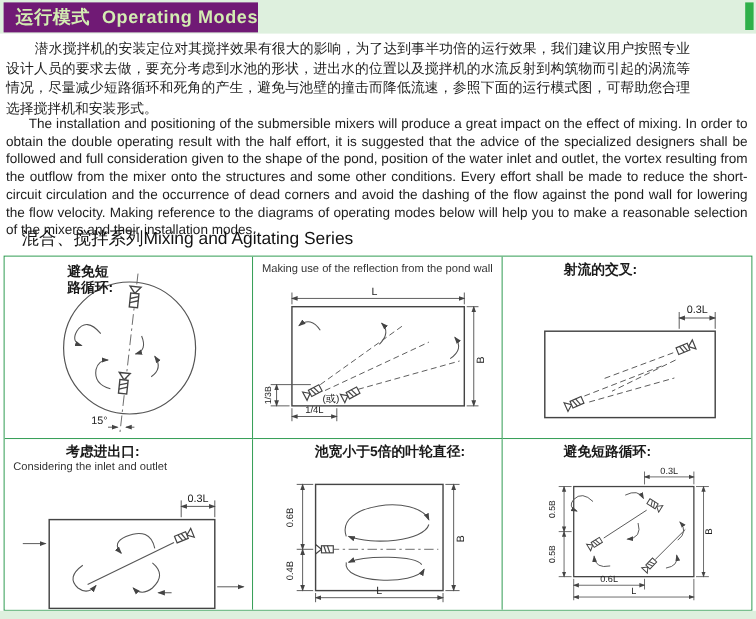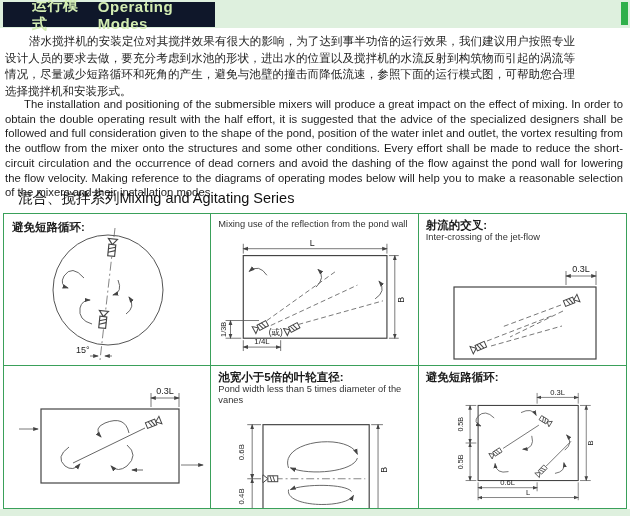--- a/index.html
+++ b/index.html
@@ -7,23 +7,23 @@
   body {
     font-family:"Liberation Sans", sans-serif;
     background:#ffffff;
     position:relative;
     overflow:hidden;
     color:#222;
   }
   .top-band{ position:absolute; top:0; left:0; width:630px; height:28px; background:#def0de; }
   .banner{
     position:absolute; top:2px; left:3px; width:212px; height:25px;
-    background:#0f172a; color:#d3edb2;
+    background:#701a75; color:#d3edb2;
     font-size:15px; font-weight:bold; letter-spacing:.5px;
-    display:flex; align-items:center; padding-left:29px;
+    display:flex; align-items:center; padding-left:10px;
   }
   .banner .en{ margin-left:10px; }
   .accent{ position:absolute; top:2px; right:2px; width:7px; height:23px; background:#2fb04a; }
   .bottom-band{ position:absolute; bottom:0; left:0; width:630px; height:7px; background:#def0de; }
 
   .para-zh{
     position:absolute; top:33px; left:0; width:580px;
     padding:0 5px; font-size:11.5px; line-height:16.5px;
     text-align:justify; text-indent:24px; color:#1d1d1d;
   }
@@ -47,21 +47,21 @@
     background:#fff;
   }
   .cell{
     border-right:1px solid #3aa05a;
     border-bottom:1px solid #3aa05a;
     padding:5px 6px 0 7px;
     position:relative; overflow:hidden; background:#fff;
   }
   .cell:nth-child(3n){ border-right:none; }
   .cell:nth-child(n+4){ border-bottom:none; }
-  .t-zh{ font-size:11.5px; font-weight:bold; color:#1a1a1a; line-height:13px; }
+  .t-zh{ font-size:11.5px; font-weight:bold; color:#1a1a1a; line-height:13px;margin-left:44px; }
   .t-en{ font-size:9.3px; color:#333; line-height:10.5px; }
   .cell1 .titleblock{ position:absolute; top:7px; left:8px; width:86px; z-index:2; }
   .cell1 svg{ position:absolute; top:0; left:0; }
   .dsvg{ display:block; }
   svg text{ font-family:"Liberation Sans", sans-serif; fill:#222; }
 </style>
 </head>
 <body>
 
 <svg width="0" height="0" style="position:absolute" aria-hidden="true">
@@ -111,21 +111,21 @@
         <path d="M 88,110 q -14,-4 -12,-16 q 2,-8 10,-8" marker-end="url(#a1)"></path>
         <path d="M 122,100 q 10,-7 3,-17" marker-end="url(#a1)"></path>
       </g>
       <text x="72" y="139" font-size="9">15°</text>
       <line x1="86" y1="142" x2="94" y2="142" stroke="#555" stroke-width="0.8" marker-end="url(#a1)"></line>
       <line x1="108" y1="142" x2="101" y2="142" stroke="#555" stroke-width="0.8" marker-end="url(#a1)"></line>
     </svg>
   </div>
 
   <div class="cell">
-    <div class="t-en">Mixing use of the reflection from the pond wall</div>
+    <div class="t-en">Making use of the reflection from the pond wall</div>
     <svg class="dsvg" width="207" height="122" viewBox="0 0 207 124">
       <defs>
           <marker id="a2" markerWidth="7" markerHeight="7" refX="6" refY="3.5" orient="auto-start-reverse">
             <path d="M0,1 L7,3.5 L0,6 Z" fill="#444"></path>
           </marker>
         </defs>
       <rect x="24" y="26" width="146" height="84" fill="none" stroke="#444" stroke-width="1.2"></rect>
       <g stroke="#555" stroke-width="0.8" fill="none">
         <line x1="24" y1="24" x2="24" y2="14"></line>
           <line x1="170" y1="24" x2="170" y2="14"></line>
@@ -155,21 +155,20 @@
       <g fill="none" stroke="#555" stroke-width="0.9">
         <path d="M 48,46 q -8,-12 -18,-4" marker-end="url(#a2)"></path>
         <path d="M 98,58 q 10,-10 2,-18" marker-end="url(#a2)"></path>
         <path d="M 158,70 q 12,-8 4,-18" marker-end="url(#a2)"></path>
       </g>
     </svg>
   </div>
 
   <div class="cell">
     <div class="t-zh">射流的交叉:</div>
-    <div class="t-en">Inter-crossing of the jet-flow</div>
     <svg class="dsvg" width="207" height="122" viewBox="0 0 207 122">
       <defs>
           <marker id="a3" markerWidth="7" markerHeight="7" refX="6" refY="3.5" orient="auto-start-reverse">
             <path d="M0,1 L7,3.5 L0,6 Z" fill="#444"></path>
           </marker>
         </defs>
       <rect x="28" y="44" width="142" height="72" fill="none" stroke="#444" stroke-width="1.2"></rect>
       <g stroke="#555" stroke-width="0.8" fill="none">
         <line x1="140" y1="42" x2="140" y2="28"></line>
           <line x1="170" y1="42" x2="170" y2="28"></line>
@@ -181,20 +180,22 @@
         <line x1="137" y1="68" x2="84" y2="94"></line>
         <line x1="61" y1="98" x2="128" y2="72"></line>
         <line x1="65" y1="103" x2="136" y2="83"></line>
       </g>
       <use href="#mixer" transform="translate(145,58) rotate(158)"></use>
       <use href="#mixer" transform="translate(53,104) rotate(-24)"></use>
     </svg>
   </div>
 
   <div class="cell">
+    <div class="t-zh">考虑进出口:</div>
+    <div class="t-en">Considering the inlet and outlet</div>
     <svg class="dsvg" width="207" height="118" viewBox="0 0 207 118">
       <defs>
           <marker id="a4" markerWidth="7" markerHeight="7" refX="6" refY="3.5" orient="auto-start-reverse">
             <path d="M0,1 L7,3.5 L0,6 Z" fill="#444"></path>
           </marker>
         </defs>
       <rect x="30" y="38" width="138" height="74" fill="none" stroke="#444" stroke-width="1.2"></rect>
       <g stroke="#555" stroke-width="0.8" fill="none">
         <line x1="140" y1="36" x2="140" y2="22"></line>
           <line x1="168" y1="36" x2="168" y2="22"></line>
@@ -209,21 +210,20 @@
         <path d="M 118,62 q -4,-18 -24,-10 q -12,5 -4,14" marker-end="url(#a4)"></path>
         <path d="M 58,76 q -14,10 -4,19 q 8,6 15,-2" marker-end="url(#a4)"></path>
         <path d="M 116,74 q 12,10 0,21 q -9,7 -16,0" marker-end="url(#a4)"></path>
         <line x1="132" y1="99" x2="121" y2="99" marker-end="url(#a4)"></line>
       </g>
     </svg>
   </div>
 
   <div class="cell">
     <div class="t-zh">池宽小于5倍的叶轮直径:</div>
-    <div class="t-en">Pond width less than 5 times diameter of the vanes</div>
     <svg class="dsvg" width="207" height="118" viewBox="0 0 207 120">
       <defs>
           <marker id="a5" markerWidth="7" markerHeight="7" refX="6" refY="3.5" orient="auto-start-reverse">
             <path d="M0,1 L7,3.5 L0,6 Z" fill="#444"></path>
           </marker>
         </defs>
       <rect x="44" y="20" width="108" height="90" fill="none" stroke="#444" stroke-width="1.2"></rect>
       <g stroke="#555" stroke-width="0.8" fill="none">
         <line x1="28" y1="20" x2="42" y2="20"></line>
           <line x1="28" y1="75" x2="42" y2="75"></line>

